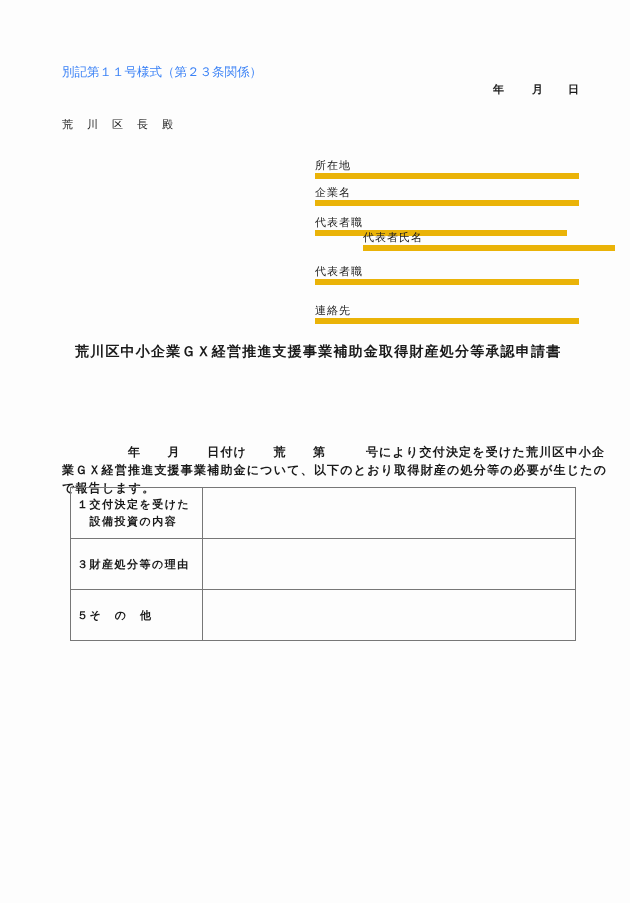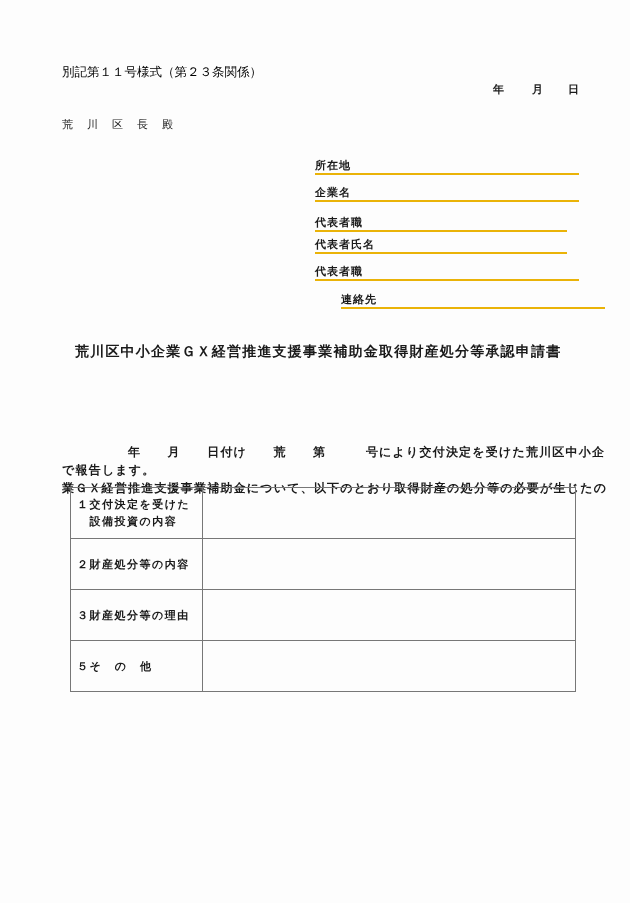--- a/index.html
+++ b/index.html
@@ -1,23 +1,23 @@
 <!DOCTYPE html>
 <html><head>
 <meta charset="utf-8">
 <style>
   html, body { margin:0; padding:0; background:#fdfdfd; }
   body { width:630px; height:903px; position:relative; overflow:hidden;
          font-family:"DejaVu Sans", "Liberation Sans", sans-serif; color:#1a1a1a; }
   .abs { position:absolute; white-space:nowrap; }
-  .form-no { left:62px; top:64px; font-size:12.5px; font-family:"DejaVu Serif","Liberation Serif",serif; color:#000000; }
+  .form-no { left:62px; top:64px; font-size:12.5px; font-family:"DejaVu Serif","Liberation Serif",serif; color:#3b82f6; }
   .date { top:82px; font-size:11px; font-weight:bold; }
   .addressee { left:62px; top:117px; font-size:11px; font-weight:normal; word-spacing:0; }
   .addressee span { display:inline-block; margin-right:14px; }
-  .field { position:absolute; left:315px; height:14px; border-bottom:2px solid #eab308; font-size:11px; font-weight:bold; line-height:13px; letter-spacing:1px; }
+  .field { position:absolute; left:315px; height:14px; border-bottom:6px solid #eab308; font-size:11px; font-weight:normal; line-height:13px; letter-spacing:1px; }
   .title { left:75px; top:343px; font-size:14px; font-weight:bold; letter-spacing:1.2px; }
   .body-text { position:absolute; left:62px; top:443px; width:520px; font-size:12px; font-weight:bold; line-height:18px; letter-spacing:1.2px; }
   .body-line { white-space:pre; }
   table.items { position:absolute; left:70px; top:487px; width:506px; border-collapse:collapse; }
   table.items td { border:1px solid #777; height:50px; font-size:11px; font-weight:bold; letter-spacing:1.5px; padding:0; }
   td.label { width:125px; padding-left:6px !important; line-height:17px; }
   td.value { position:relative; }
   td.value .unit { position:absolute; right:7px; top:50%; transform:translateY(-50%); }
 </style>
 </head>
@@ -29,46 +29,38 @@
 <div class="abs date" style="left:532px;">月</div>
 <div class="abs date" style="left:568px;">日</div>
 
 <div class="abs addressee">
   <span>荒</span><span>川</span><span>区</span><span>長</span><span>殿</span>
 </div>
 
 <div class="field" style="top:159px; width:264px;"><span>所在地</span></div>
 <div class="field" style="top:186px; width:264px;"><span>企業名</span></div>
 <div class="field" style="top:216px; width:252px;"><span>代表者職</span></div>
-<div class="field" style="top:238px; width:252px;"><span>代表者氏名</span></div>
+<div class="field" style="top:231px; width:252px;margin-left:48px;"><span>代表者氏名</span></div>
 <div class="field" style="top:265px; width:264px;"><span>代表者職</span></div>
-<div class="field" style="top:293px; width:264px;margin-left:26px;"><span>連絡先</span></div>
+<div class="field" style="top:304px; width:264px;"><span>連絡先</span></div>
 
 <div class="abs title">荒川区中小企業ＧＸ経営推進支援事業補助金取得財産処分等承認申請書</div>
 
 <div class="body-text">
   <div class="body-line">　　　　　年　　月　　日付け　　荒　　第　　　号により交付決定を受けた荒川区中小企</div>
+  <div class="body-line">業ＧＸ経営推進支援事業補助金について、以下のとおり取得財産の処分等の必要が生じたの</div>
   <div class="body-line">で報告します。</div>
-  <div class="body-line">業ＧＸ経営推進支援事業補助金について、以下のとおり取得財産の処分等の必要が生じたの</div>
 </div>
 
 <table class="items">
   <tbody>
       <tr>
     <td class="label">
           <div>１交付決定を受けた</div>
           <div>　設備投資の内容</div>
-        </td>
-    <td class="value">
-          <span class="unit"></span>
-        </td>
-  </tr>
-  <tr>
-    <td class="label">
-          <div>２財産処分等の内容</div>
         </td>
     <td class="value">
           <span class="unit"></span>
         </td>
   </tr>
   <tr>
     <td class="label">
           <div>３財産処分等の理由</div>
         </td>
     <td class="value">

